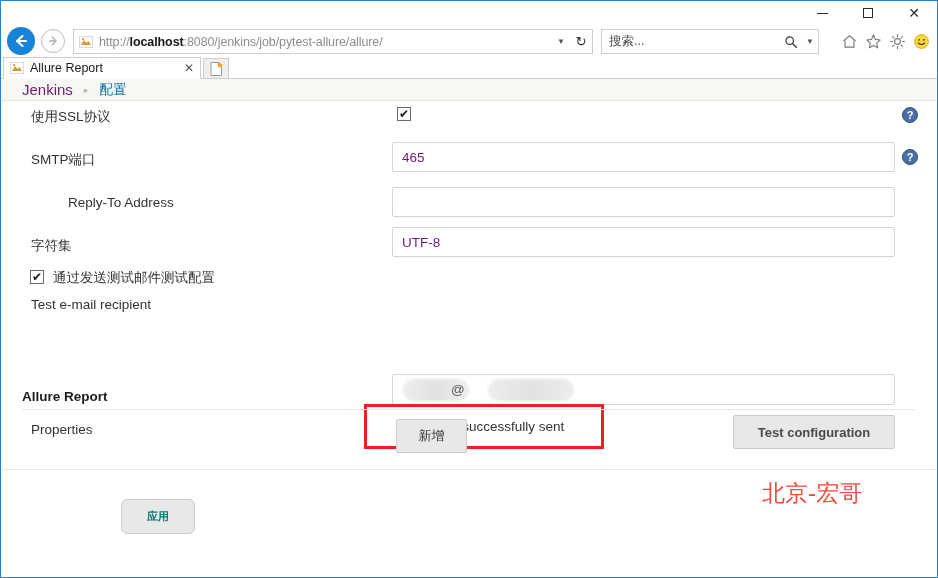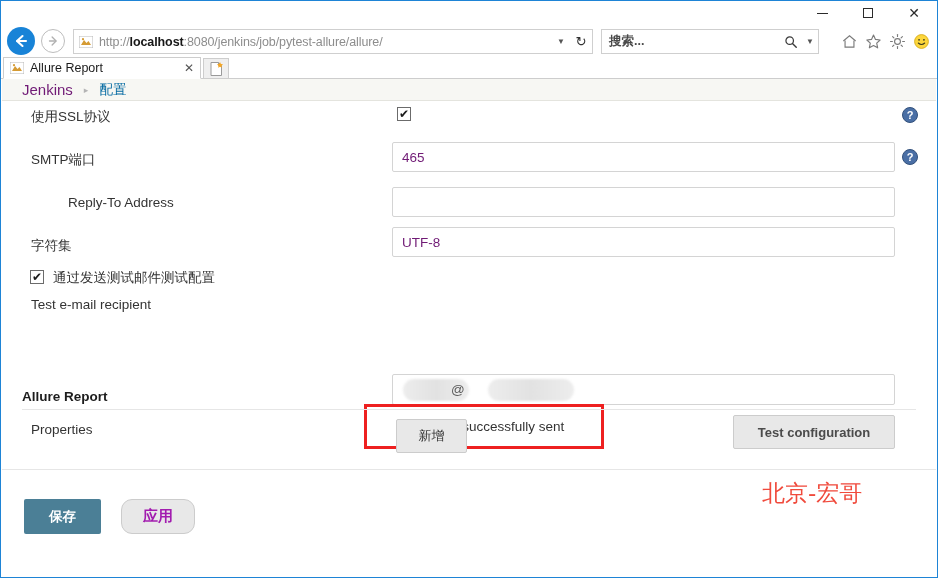--- a/index.html
+++ b/index.html
@@ -70,21 +70,21 @@
   #addr-reload {
     width:22px; height:23px; flex:none;
     display:flex; align-items:center; justify-content:center;
     color:#333; font-size:13px;
   }
   #searchbar {
     position:absolute; left:600px; top:4px; width:218px; height:25px;
     border:1px solid #cfcfcf; background:#fff;
     display:flex; align-items:center;
   }
-  #search-text { flex:1; padding-left:7px; font-size:12.5px; color:#4a4a4a;font-weight:bold; }
+  #search-text { flex:1; padding-left:7px; font-size:12.5px; color:#4a4a4a; }
   #search-icon {
     width:22px; flex:none; display:flex; align-items:center; justify-content:center;
   }
   #search-caret {
     width:16px; flex:none; display:flex; align-items:center;
     justify-content:center; color:#555; font-size:8px;
   }
   .tbicon {
     position:absolute; top:4px; width:24px; height:24px;
     display:flex; align-items:center; justify-content:center;
@@ -207,23 +207,23 @@
     background:#e6e6e6;
   }
   #save-btn {
     position:absolute; left:22px; top:420px; width:77px; height:35px;
     background:#4b7f96; color:#fff;
     display:flex; align-items:center; justify-content:center;
     font-size:13.5px; font-weight:bold; border-radius:2px;
   }
   #apply-btn {
     position:absolute; left:119px; top:420px; width:74px; height:35px;
-    background:#e8e8e8; border:1px solid #ccc; color:#a21caf;
-    display:flex; align-items:center; justify-content:center;
-    font-size:15px; font-weight:bold; border-radius:11px;
+    background:#e8e8e8; border:1px solid #ccc; color:#0f766e;
+    display:flex; align-items:center; justify-content:center;
+    font-size:11px; font-weight:bold; border-radius:6px;
   }
   #watermark {
     position:absolute; left:760px; top:399px;
     font-size:23px; color:#f04a3c; white-space:nowrap;
     font-family:"DejaVu Sans",sans-serif;
   }
 </style>
 </head>
 <body>
 
@@ -380,22 +380,19 @@
 
     <div id="section-title">Allure Report</div>
     <div id="section-rule"></div>
     <div id="props-label">Properties</div>
     <div id="props-add-btn">
       <span>新增</span>
     </div>
 
     <div id="bottom-rule"></div>
 
-    <div id="save-btn">
-      <span>保存</span>
-    </div>
     <div id="apply-btn">
       <span>应用</span>
     </div>
 
     <div id="watermark">北京-宏哥</div>
   </div>
 </div>
 
 </body></html>

